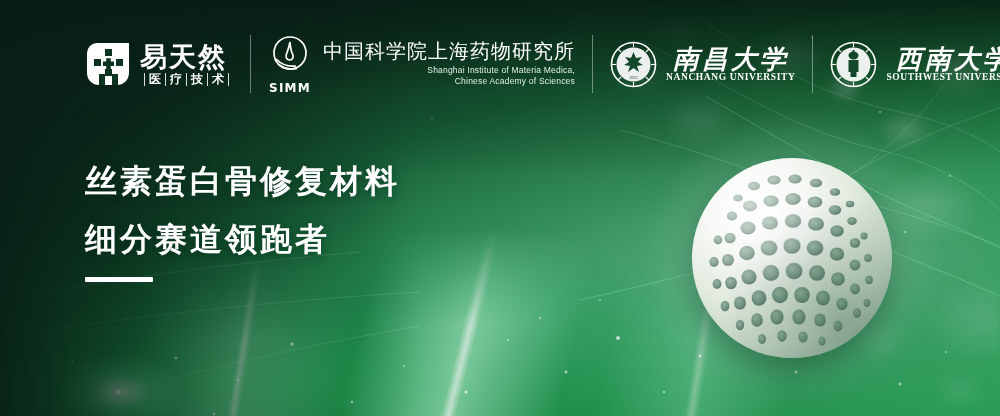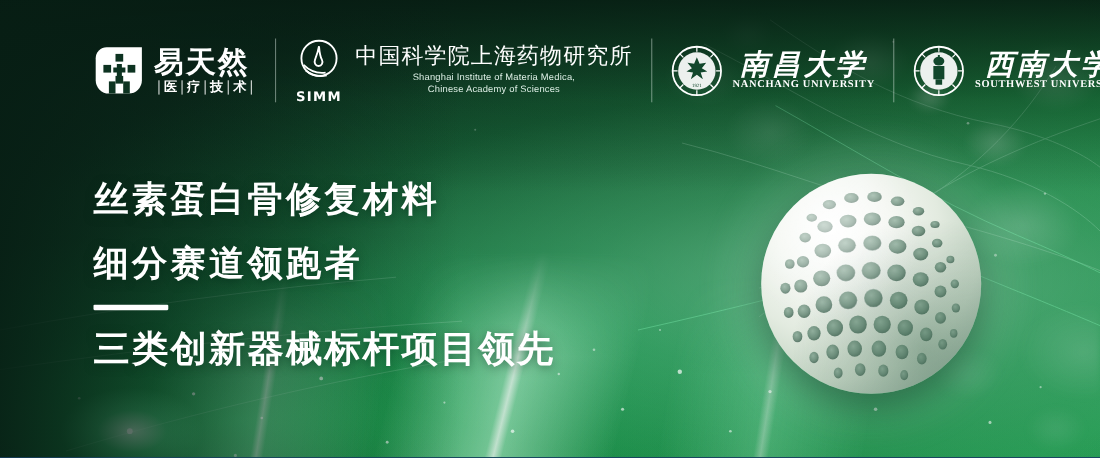--- a/index.html
+++ b/index.html
@@ -124,21 +124,21 @@
   .simm-word{
     font-size:12px;font-weight:700;letter-spacing:1.2px;color:#fff;
     margin-top:4px;font-family:"DejaVu Sans","Liberation Sans",sans-serif;
   }
   .simm-text{display:flex;flex-direction:column;gap:4px;}
   .simm-cn{
     font-size:20px;line-height:1;color:#fff;font-weight:500;letter-spacing:1px;
     font-family:Liberation Serif, serif;white-space:nowrap;
   }
   .simm-en{
-    font-size:8.5px;line-height:1.35;color:#dff0e7;text-align:center;
+    font-size:8.5px;line-height:1.35;color:#dff0e7;text-align:right;
     letter-spacing:.2px;font-family:"Liberation Sans",sans-serif;
   }
 
   
   .uni{display:flex;align-items:center;gap:9px;}
   .uni-seal{width:47px;height:47px;flex:0 0 auto;}
   .uni-text{display:flex;flex-direction:column;align-items:center;gap:1px;}
   .uni-cn{
     font-size:26px;line-height:1;color:#fff;font-weight:700;letter-spacing:3px;
     white-space:nowrap;
@@ -496,15 +496,14 @@
 
   </div>
 
   <div id="headline">
     <div class="hl-line">丝素蛋白骨修复材料</div>
     <div class="hl-line">细分赛道领跑者</div>
   </div>
 
   <div id="rule"></div>
 
-  <div id="subhead">三类创新器械标杆项目领先</div>
 
 </div>
 
 </body></html>

